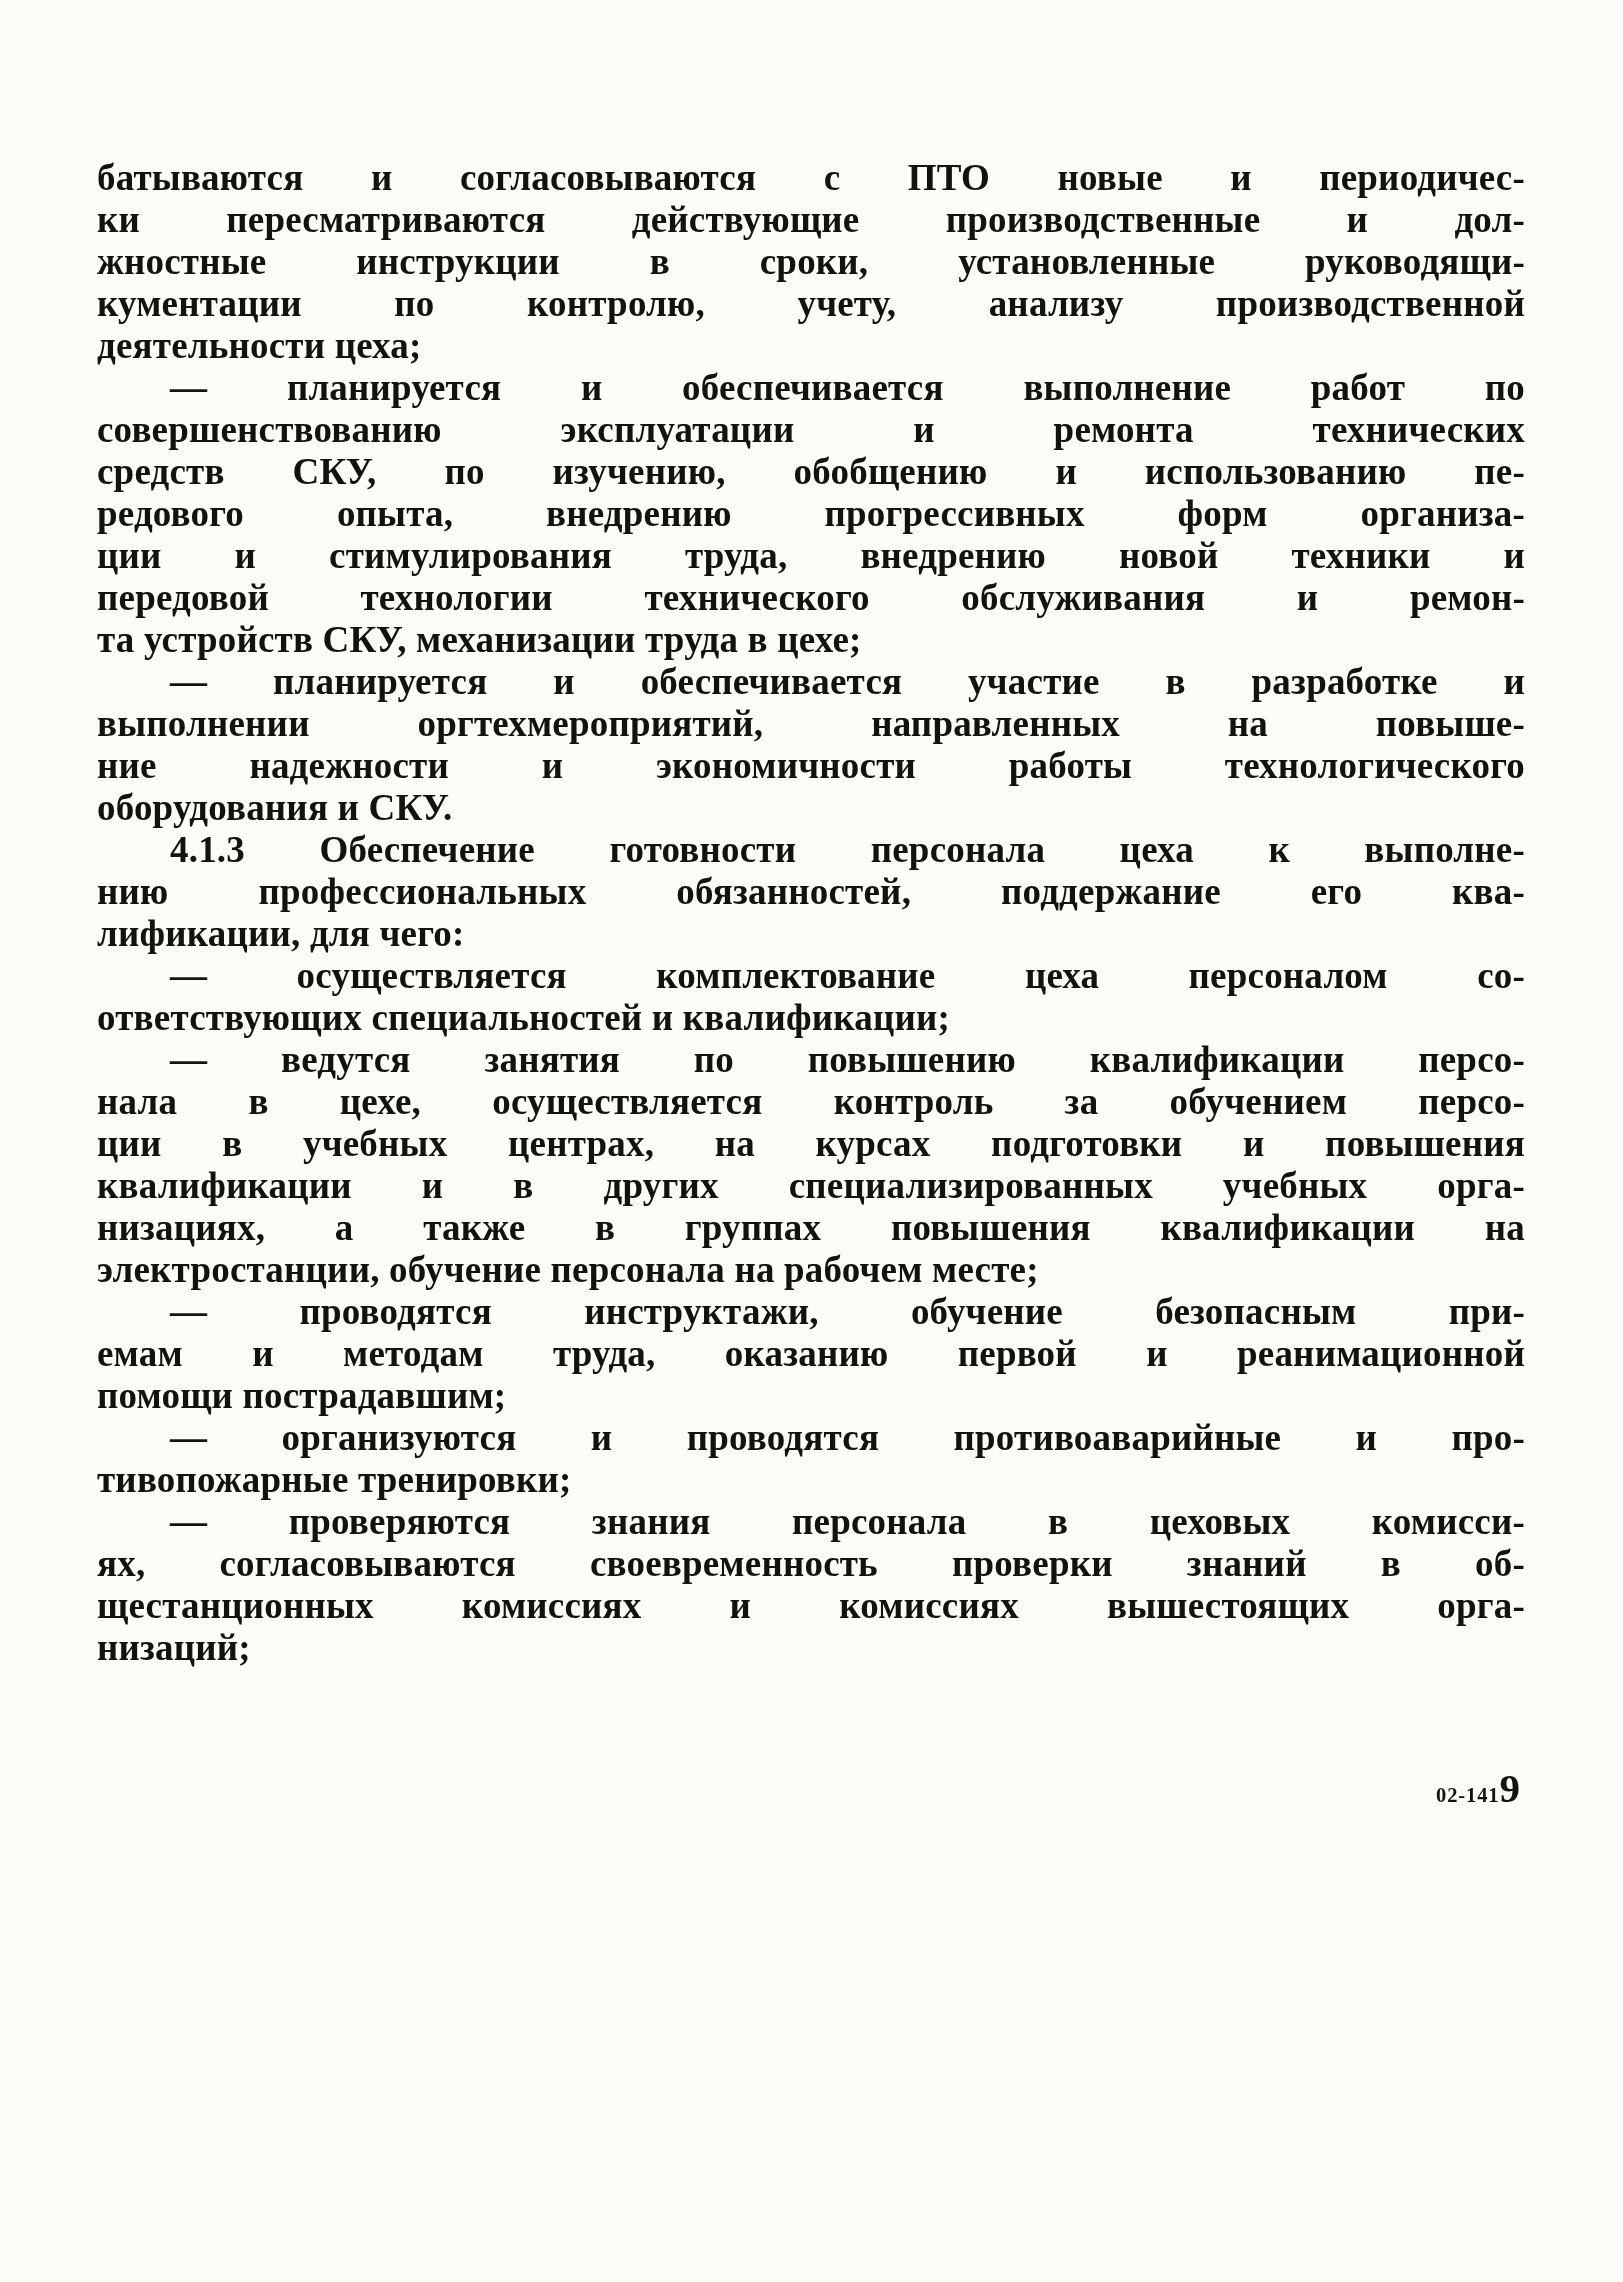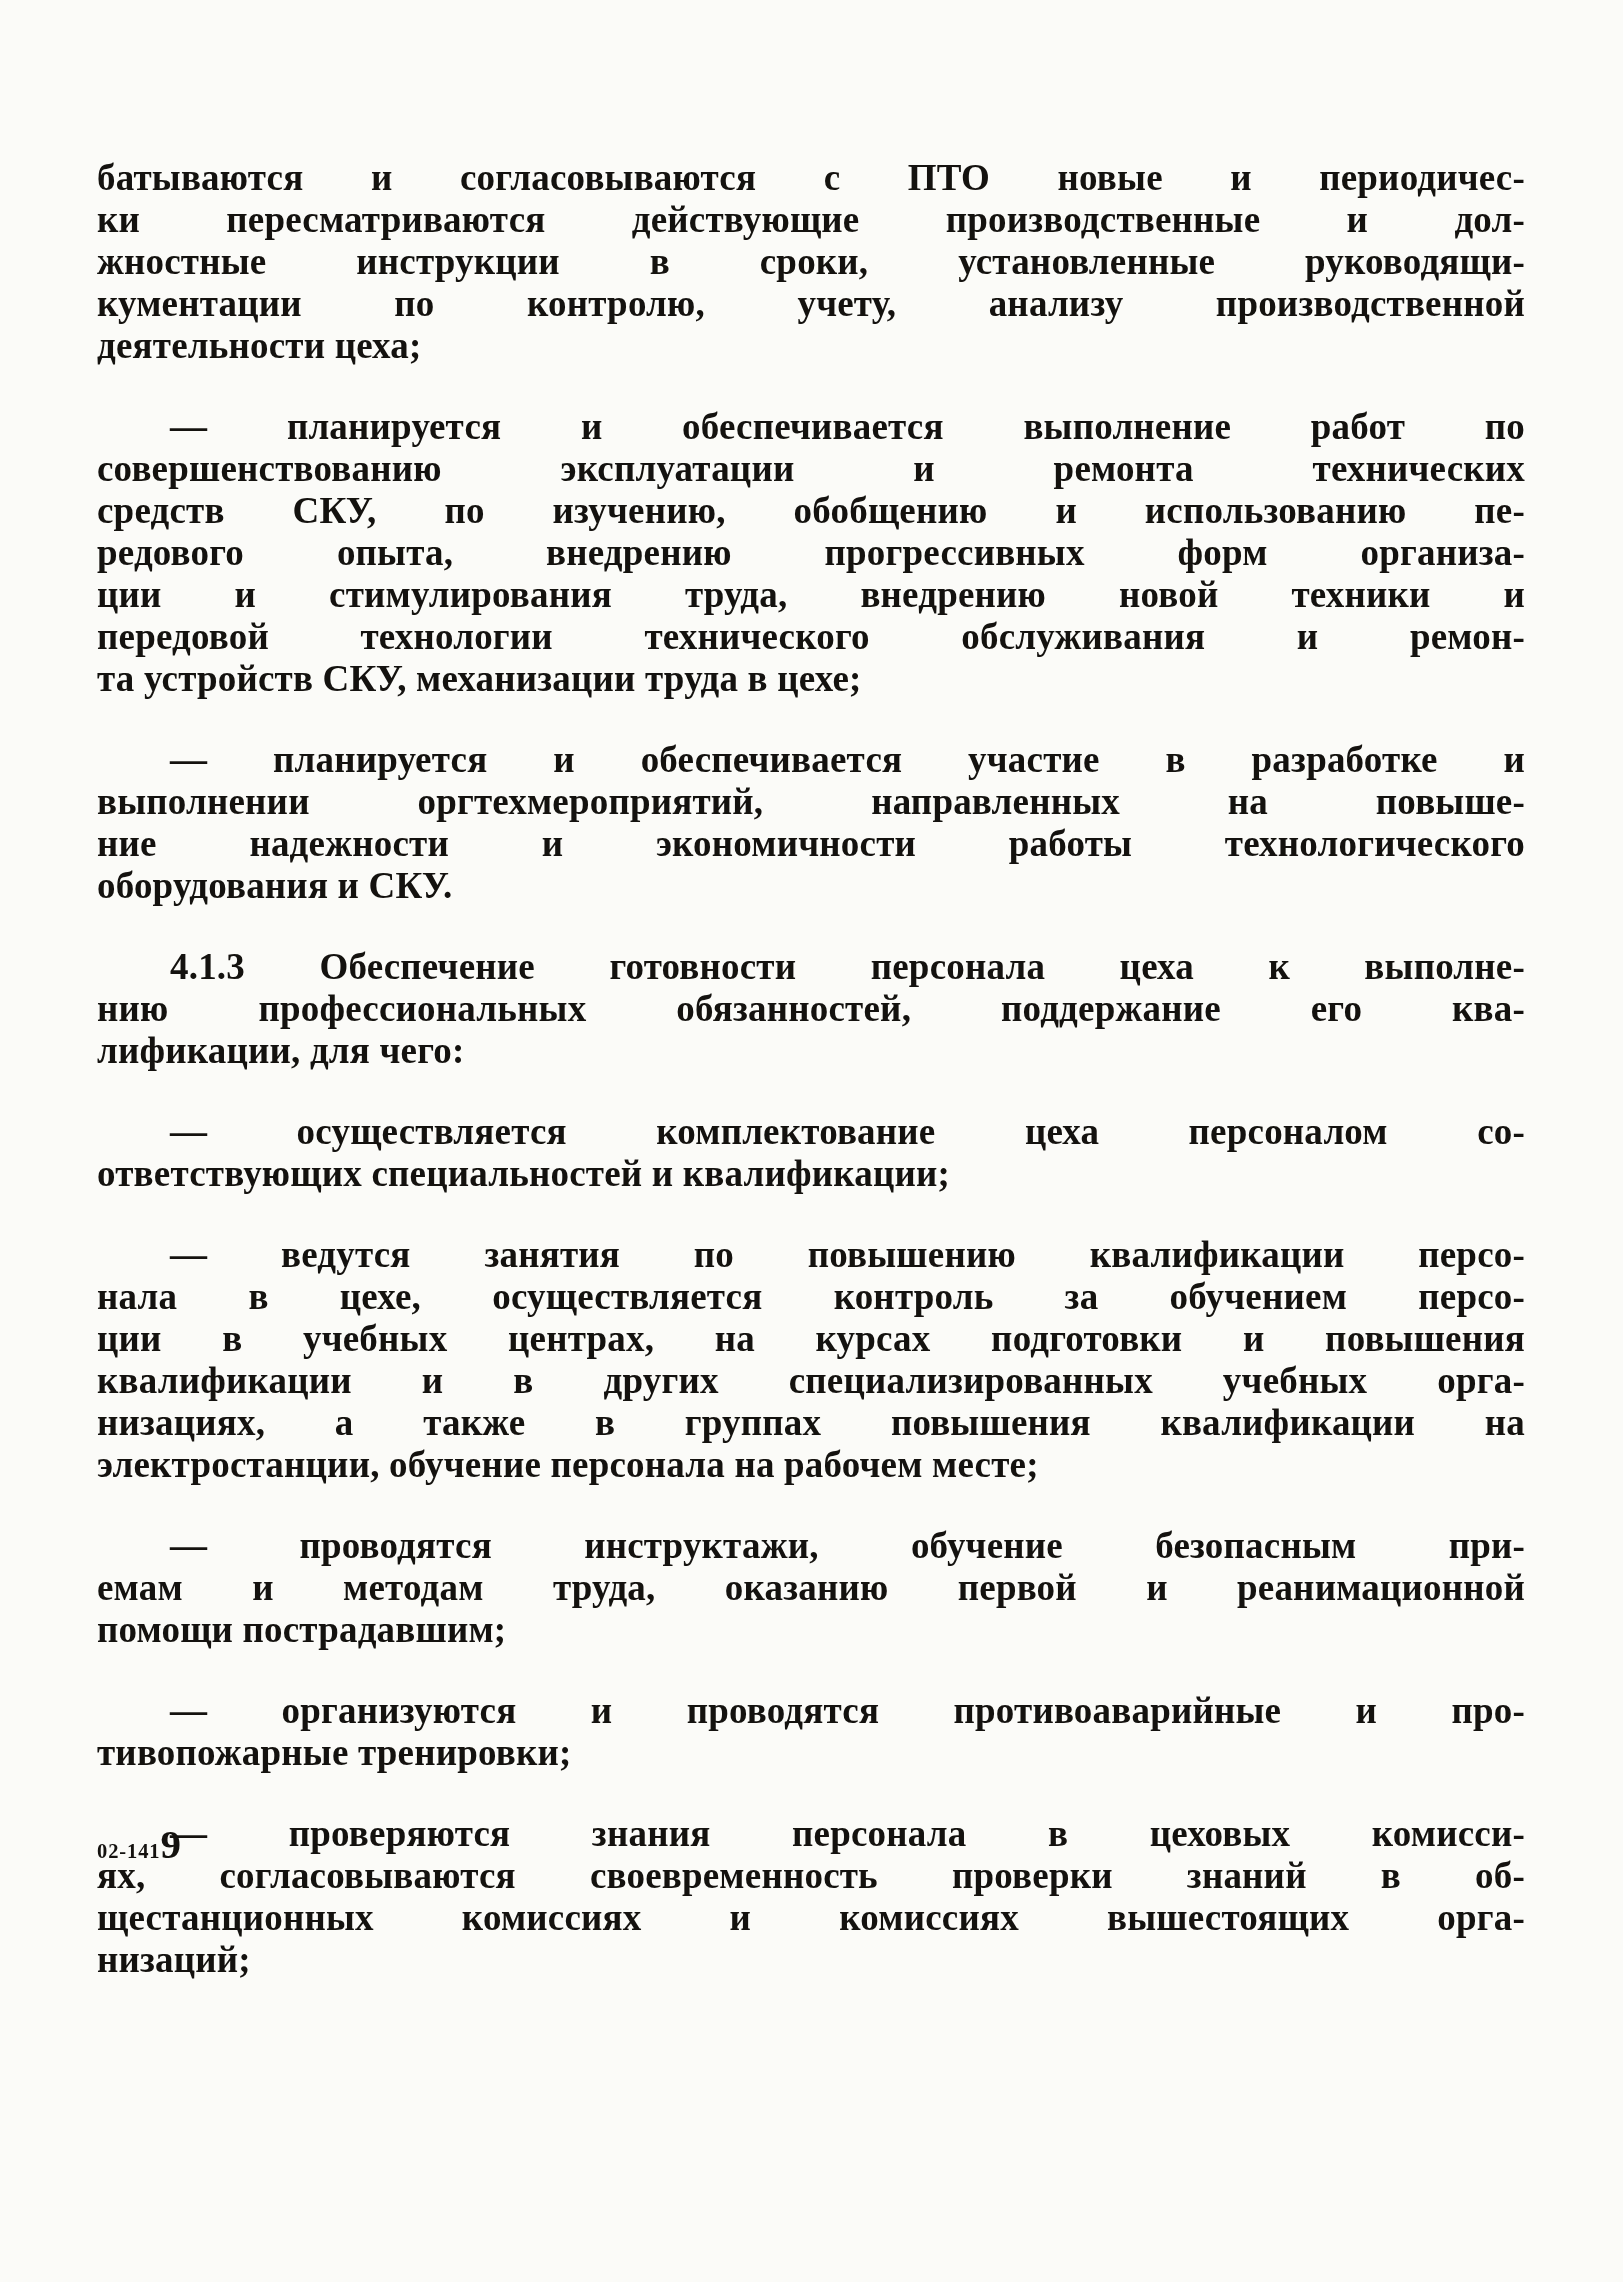--- a/index.html
+++ b/index.html
@@ -23,28 +23,28 @@
     font-weight: 700;
     line-height: 42px;
     letter-spacing: 0.2px;
   }
   .line {
     text-align: justify;
     text-align-last: justify;
     white-space: normal;
   }
   .line.last { text-align-last: left; }
-  .line.indent { text-indent: 73px; margin-top: 39px; }
+  .line.indent { text-indent: 73px; }
   .footer {
     position: absolute;
     left: 97px;
     right: 104px;
-    top: 1820px;
+    top: 1764px;
     display: flex;
-    justify-content: flex-start;
+    justify-content: flex-end;
     align-items: baseline;
     font-weight: 700;
   }
   .footer-code { font-size: 20.5px; letter-spacing: 0.9px; }
   .page-number { font-size: 41px; }
 </style>
 </head>
 <body>
 
 <div class="page">

